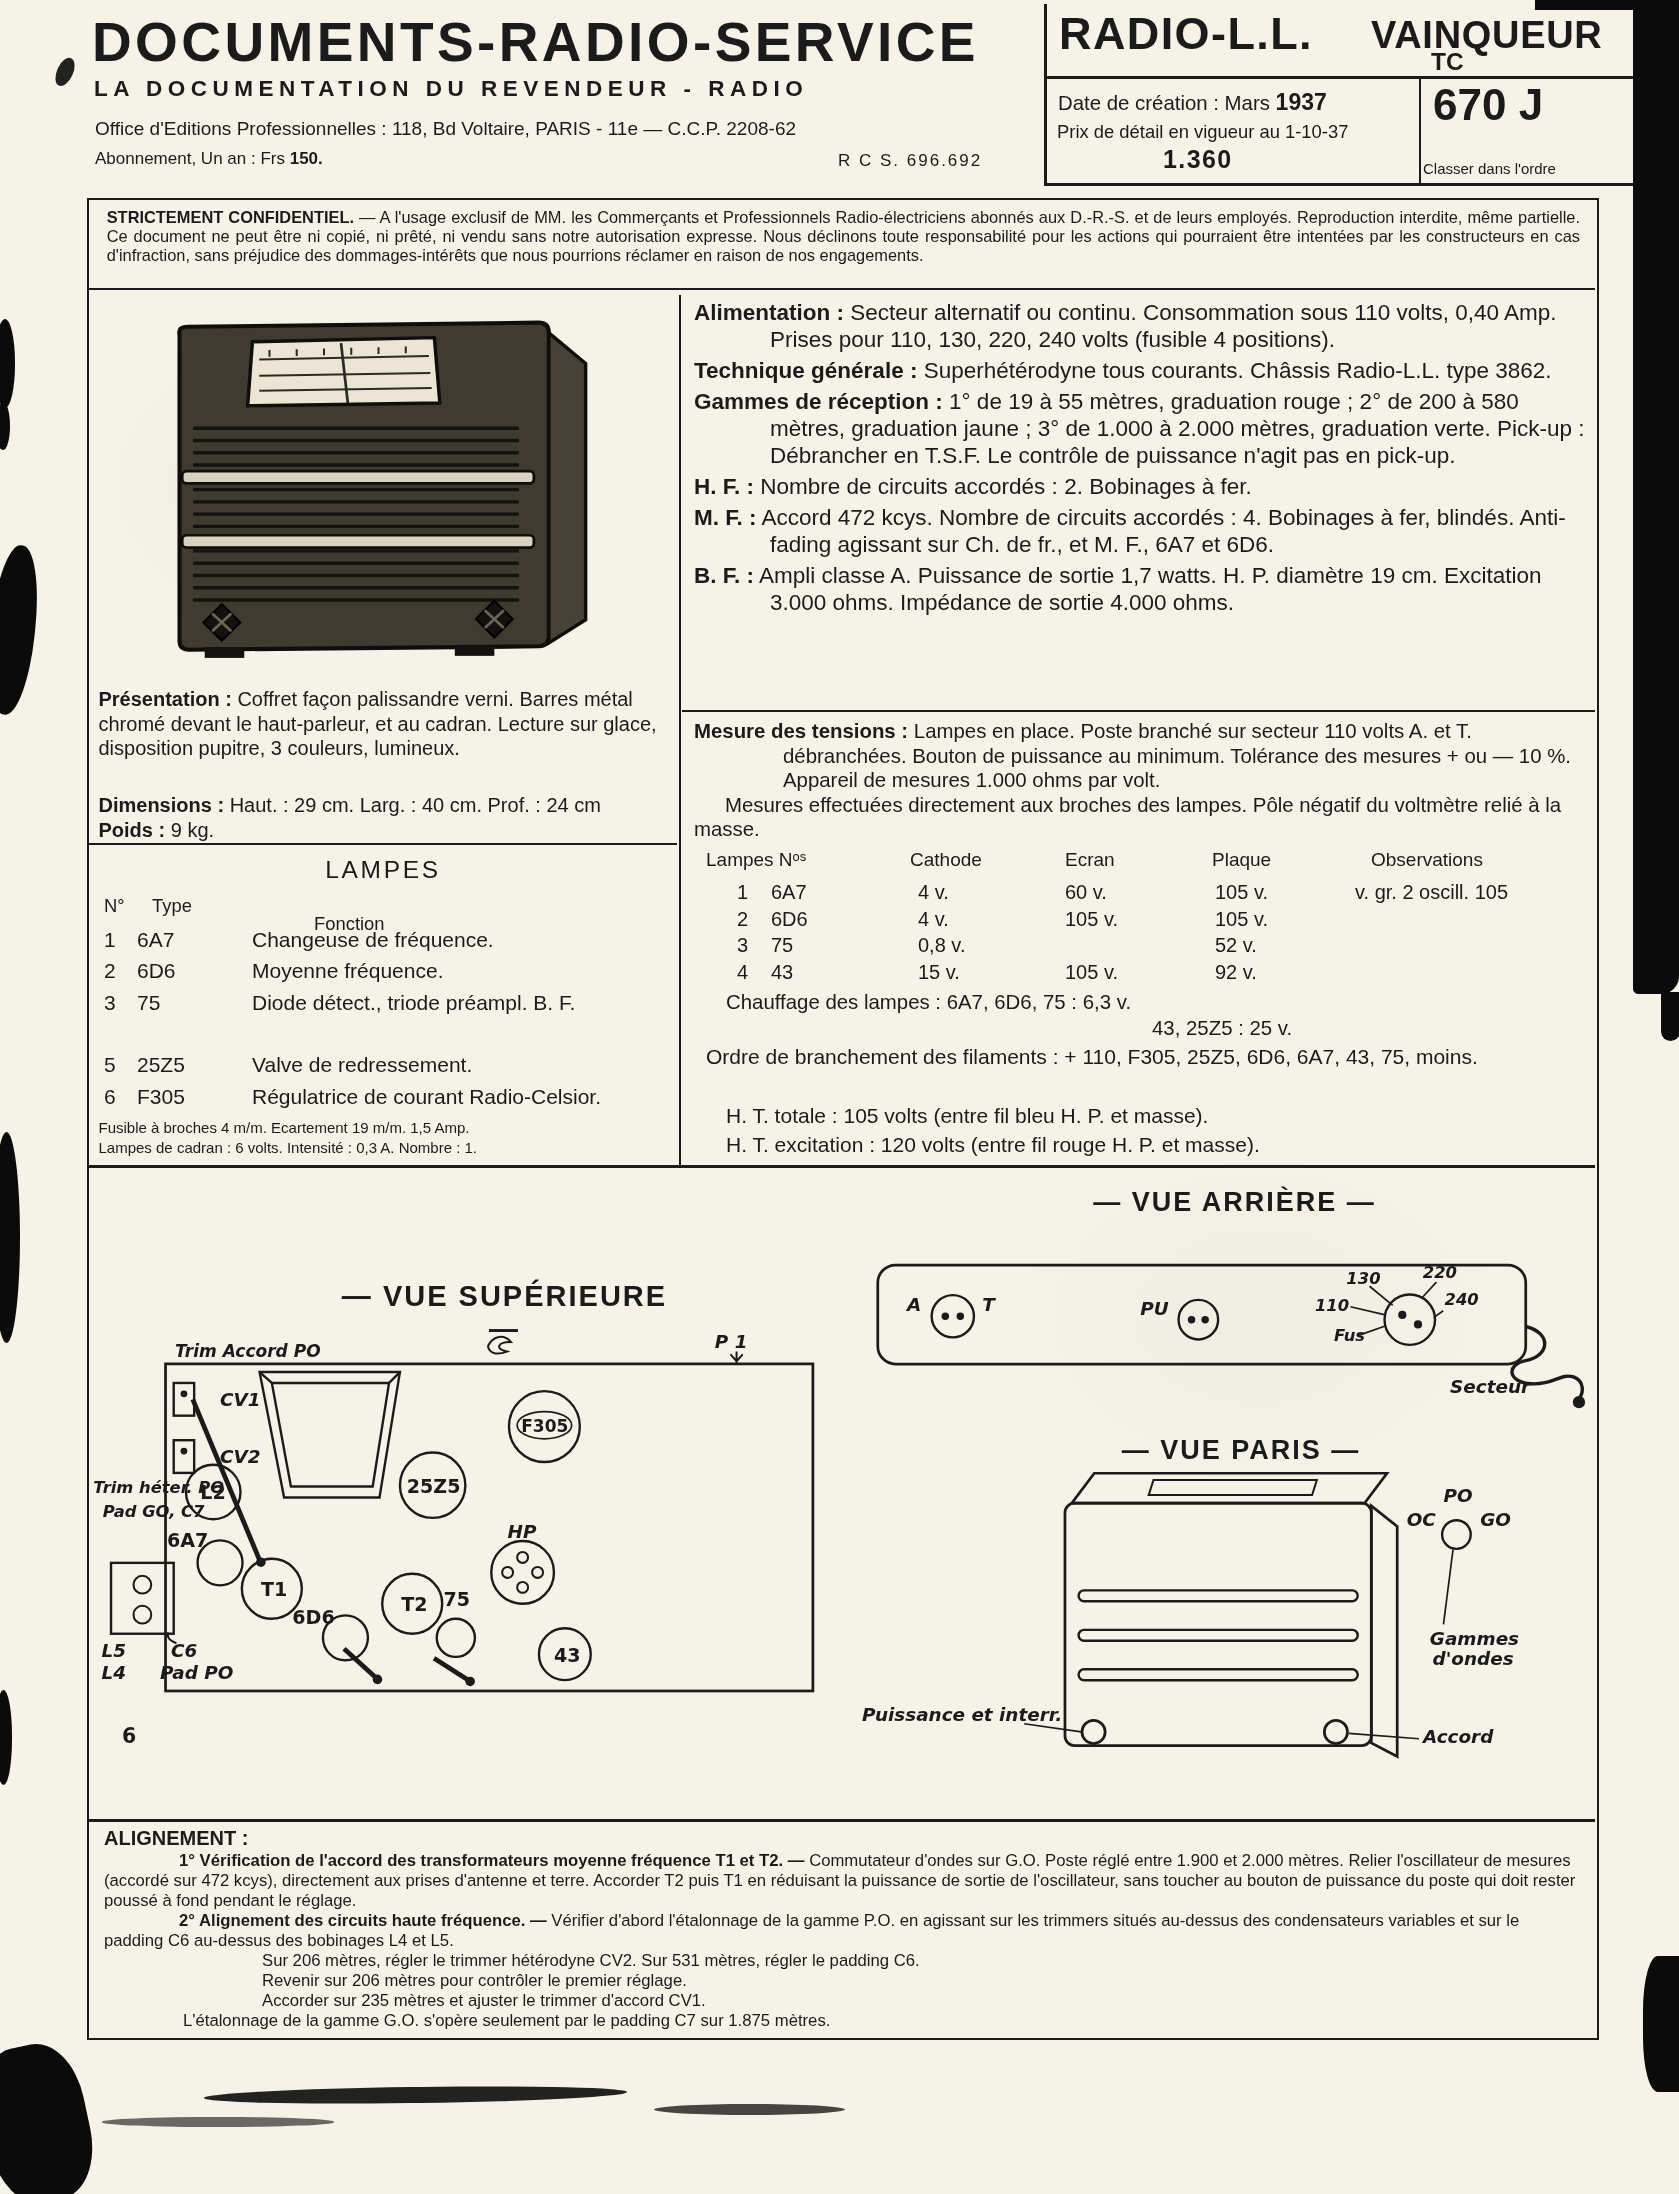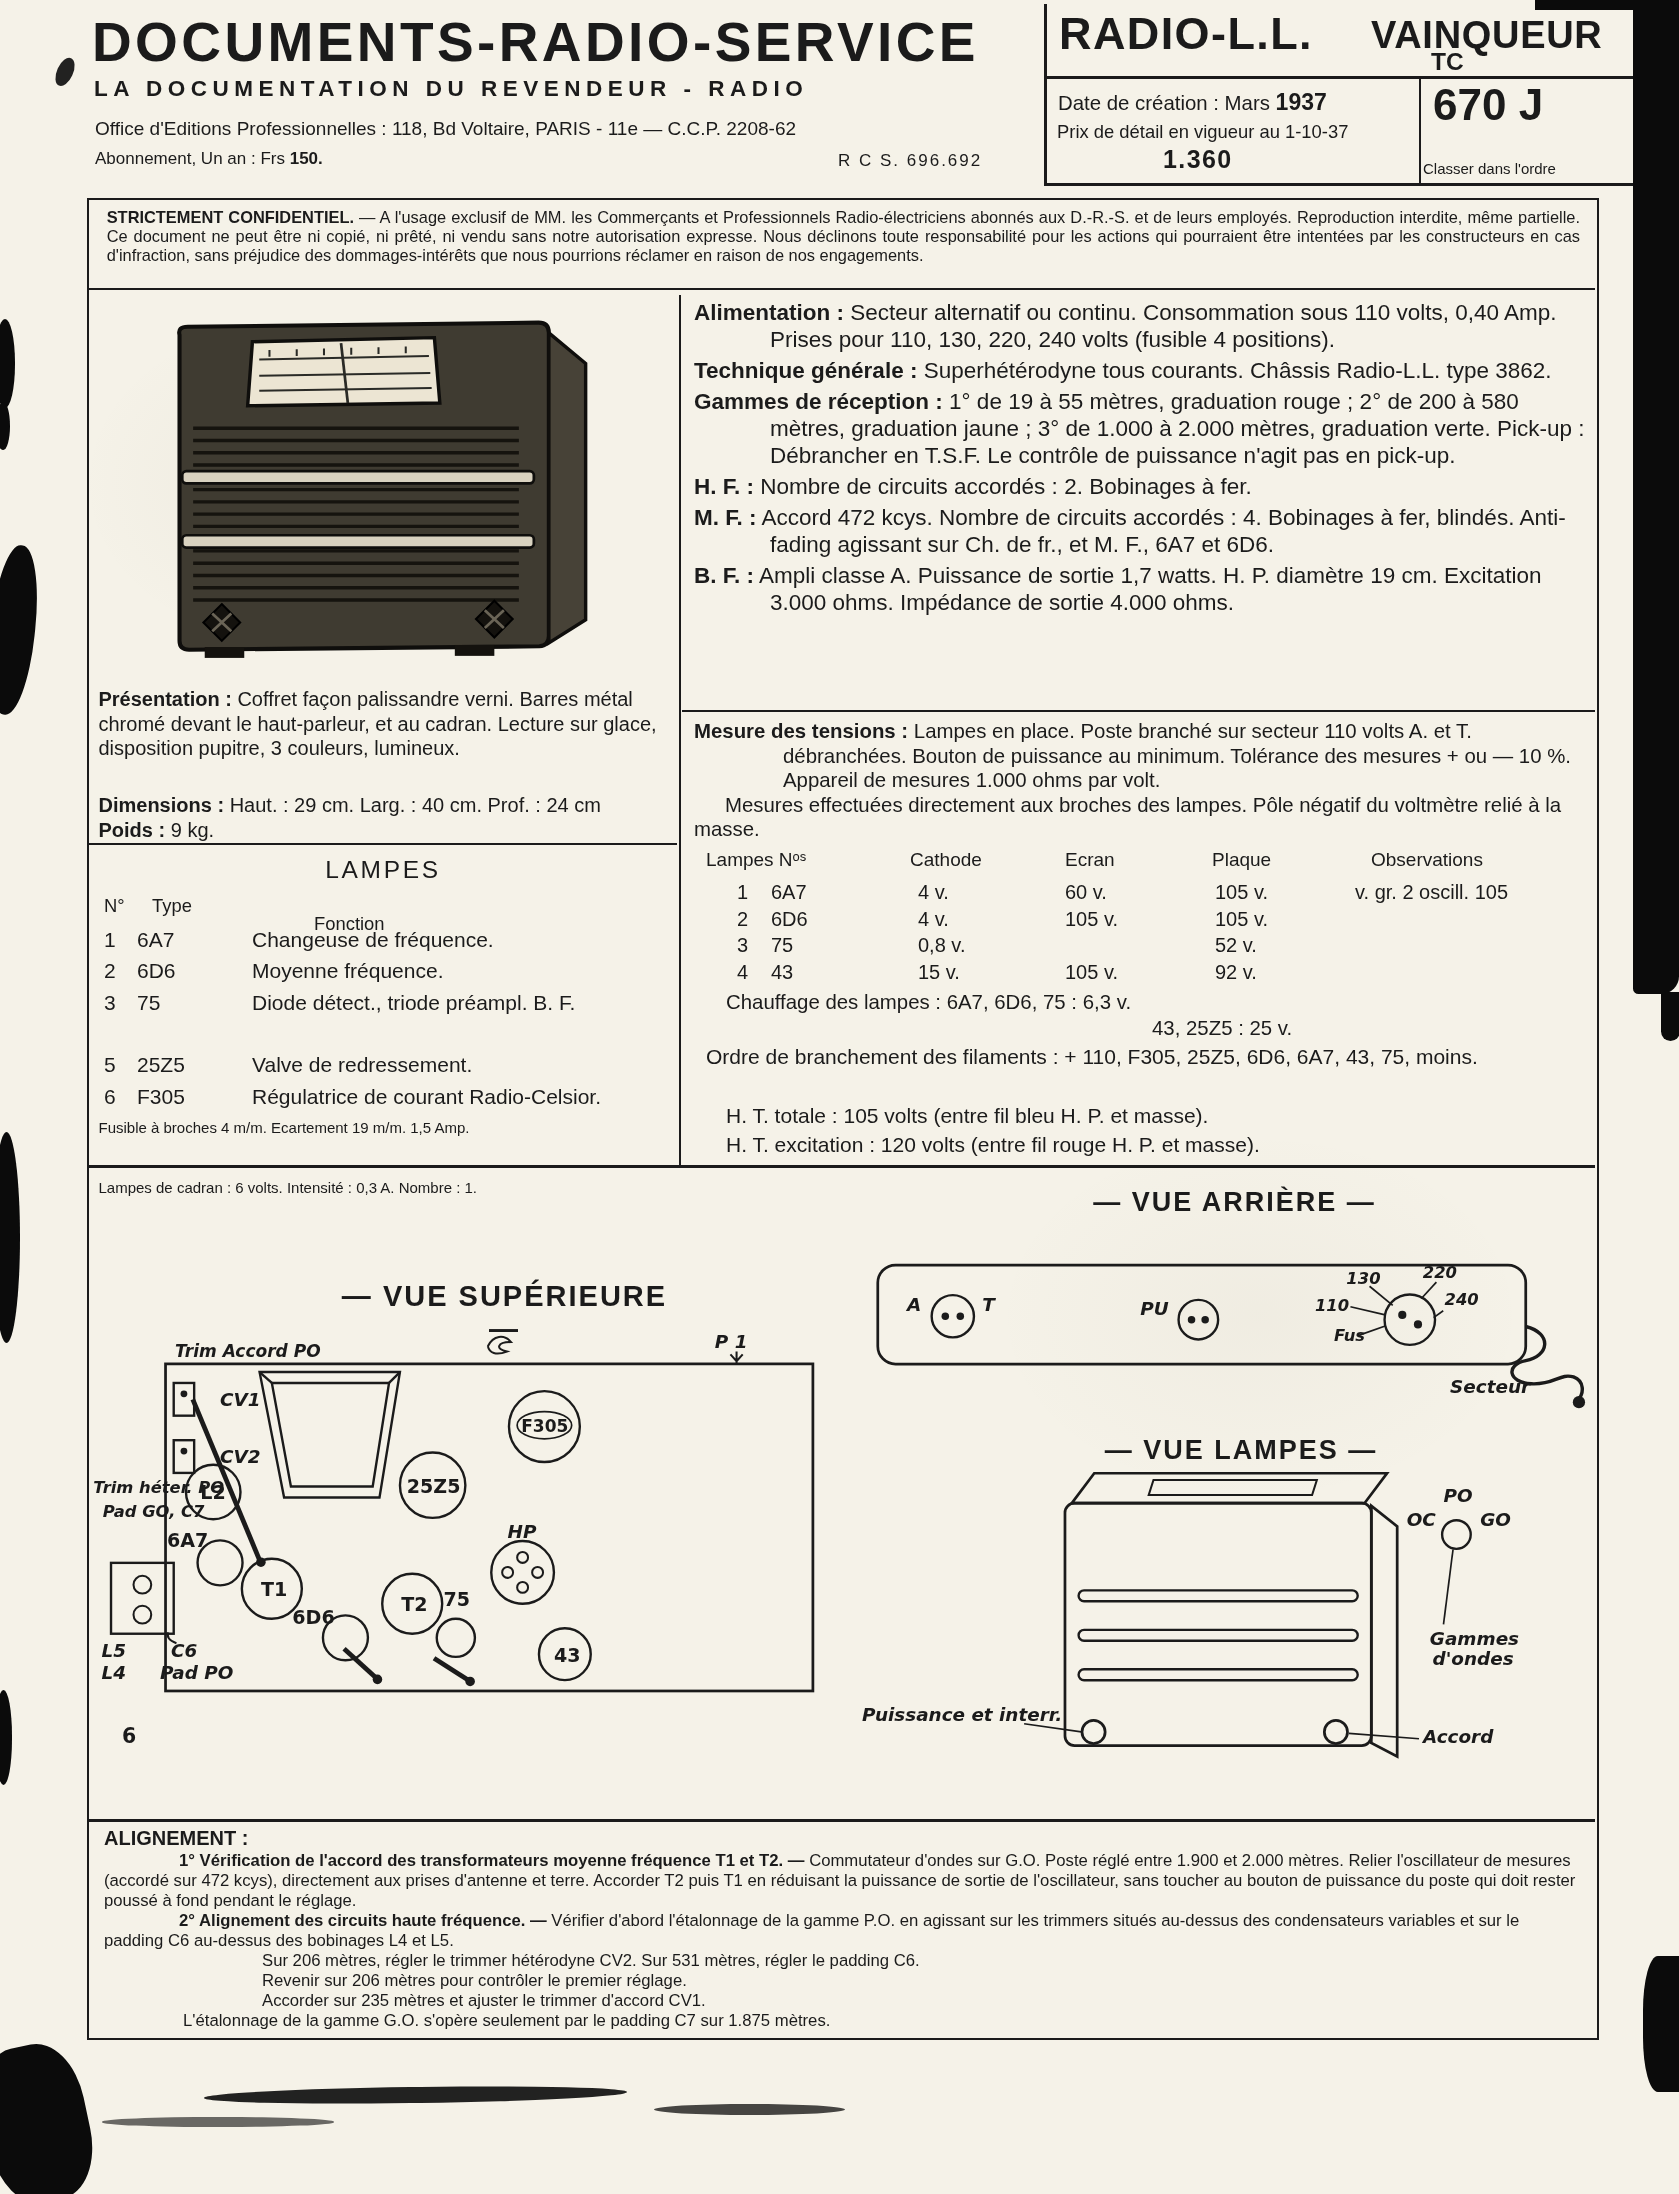--- a/index.html
+++ b/index.html
@@ -126,21 +126,21 @@
       <span class="ln">3</span><span class="lt">75</span><span>Diode détect., triode préampl. B. F.</span>
     </div>
     <div class="abs lamp-row" style="top:849px;">
       <span class="ln">5</span><span class="lt">25Z5</span><span>Valve de redressement.</span>
     </div>
     <div class="abs lamp-row" style="top:881px;">
       <span class="ln">6</span><span class="lt">F305</span><span>Régulatrice de courant Radio-Celsior.</span>
     </div>
 
     <div class="abs" style="left:9.5px;top:919px;font-size:15px;">Fusible à broches 4 m/m. Ecartement 19 m/m. 1,5 Amp.</div>
-    <div class="abs" style="left:9.5px;top:939px;font-size:15px;margin-top:40px;">Lampes de cadran : 6 volts. Intensité : 0,3 A. Nombre : 1.</div>
+    <div class="abs" style="left:9.5px;top:939px;font-size:15px;">Lampes de cadran : 6 volts. Intensité : 0,3 A. Nombre : 1.</div>
 
     <div class="line" style="left:590px;top:95px;width:2px;height:870px;"></div>
 
     <div class="abs" style="left:605px;top:100px;width:901px;font-size:22.5px;line-height:26.6px;">
       <p class="hang spec-p"><span class="b">Alimentation :</span> <span>Secteur alternatif ou continu. Consommation sous 110 volts, 0,40 Amp. Prises pour 110, 130, 220, 240 volts (fusible 4 positions).</span></p>
       <p class="hang spec-p"><span class="b">Technique générale :</span> <span>Superhétérodyne tous courants. Châssis Radio-L.L. type 3862.</span></p>
       <p class="hang spec-p"><span class="b">Gammes de réception :</span> <span>1° de 19 à 55 mètres, graduation rouge ; 2° de 200 à 580 mètres, graduation jaune ; 3° de 1.000 à 2.000 mètres, graduation verte. Pick-up : Débrancher en T.S.F. Le contrôle de puissance n'agit pas en pick-up.</span></p>
       <p class="hang spec-p"><span class="b">H. F. :</span> <span>Nombre de circuits accordés : 2. Bobinages à fer.</span></p>
       <p class="hang spec-p"><span class="b">M. F. :</span> <span>Accord 472 kcys. Nombre de circuits accordés : 4. Bobinages à fer, blindés. Anti-fading agissant sur Ch. de fr., et M. F., 6A7 et 6D6.</span></p>
       <p class="hang spec-p"><span class="b">B. F. :</span> <span>Ampli classe A. Puissance de sortie 1,7 watts. H. P. diamètre 19 cm. Excitation 3.000 ohms. Impédance de sortie 4.000 ohms.</span></p>
@@ -278,21 +278,21 @@
         <circle cx="636" cy="344" r="8"></circle>
         <circle cx="636" cy="388" r="8"></circle>
         <circle cx="614" cy="366" r="8"></circle>
         <circle cx="658" cy="366" r="8"></circle>
       </g>
       <circle cx="698" cy="486" r="38" fill="none" stroke="#1b1b1b" stroke-width="3.5"></circle>
       <text x="682" y="497" class="dtext">43</text>
       <text x="48" y="616" class="dtext" style="font-size:30px">6</text>
     </svg>
 
-    <div class="abs dtitle" style="left:975px;top:1235px;width:354px;font-size:27px;">— VUE LAMPES —</div>
+    <div class="abs dtitle" style="left:975px;top:1235px;width:354px;font-size:27px;">— VUE PARIS —</div>
 
     <svg class="abs" style="left:770px;top:1261px;" width="736" height="354" viewBox="0 0 1080 520">
       <g fill="none" stroke="#1b1b1b" stroke-width="4">
         <polygon points="345,18 775,18 742,62 312,62"></polygon>
         <polygon points="425,50 665,50 672,28 432,28" stroke-width="3"></polygon>
         <rect x="302" y="62" width="450" height="356" rx="14"></rect>
         <polygon points="752,66 790,96 790,434 752,414"></polygon>
         <rect x="322" y="190" width="410" height="16" rx="8" stroke-width="3.5"></rect>
         <rect x="322" y="248" width="410" height="16" rx="8" stroke-width="3.5"></rect>
         <rect x="322" y="306" width="410" height="16" rx="8" stroke-width="3.5"></rect>

